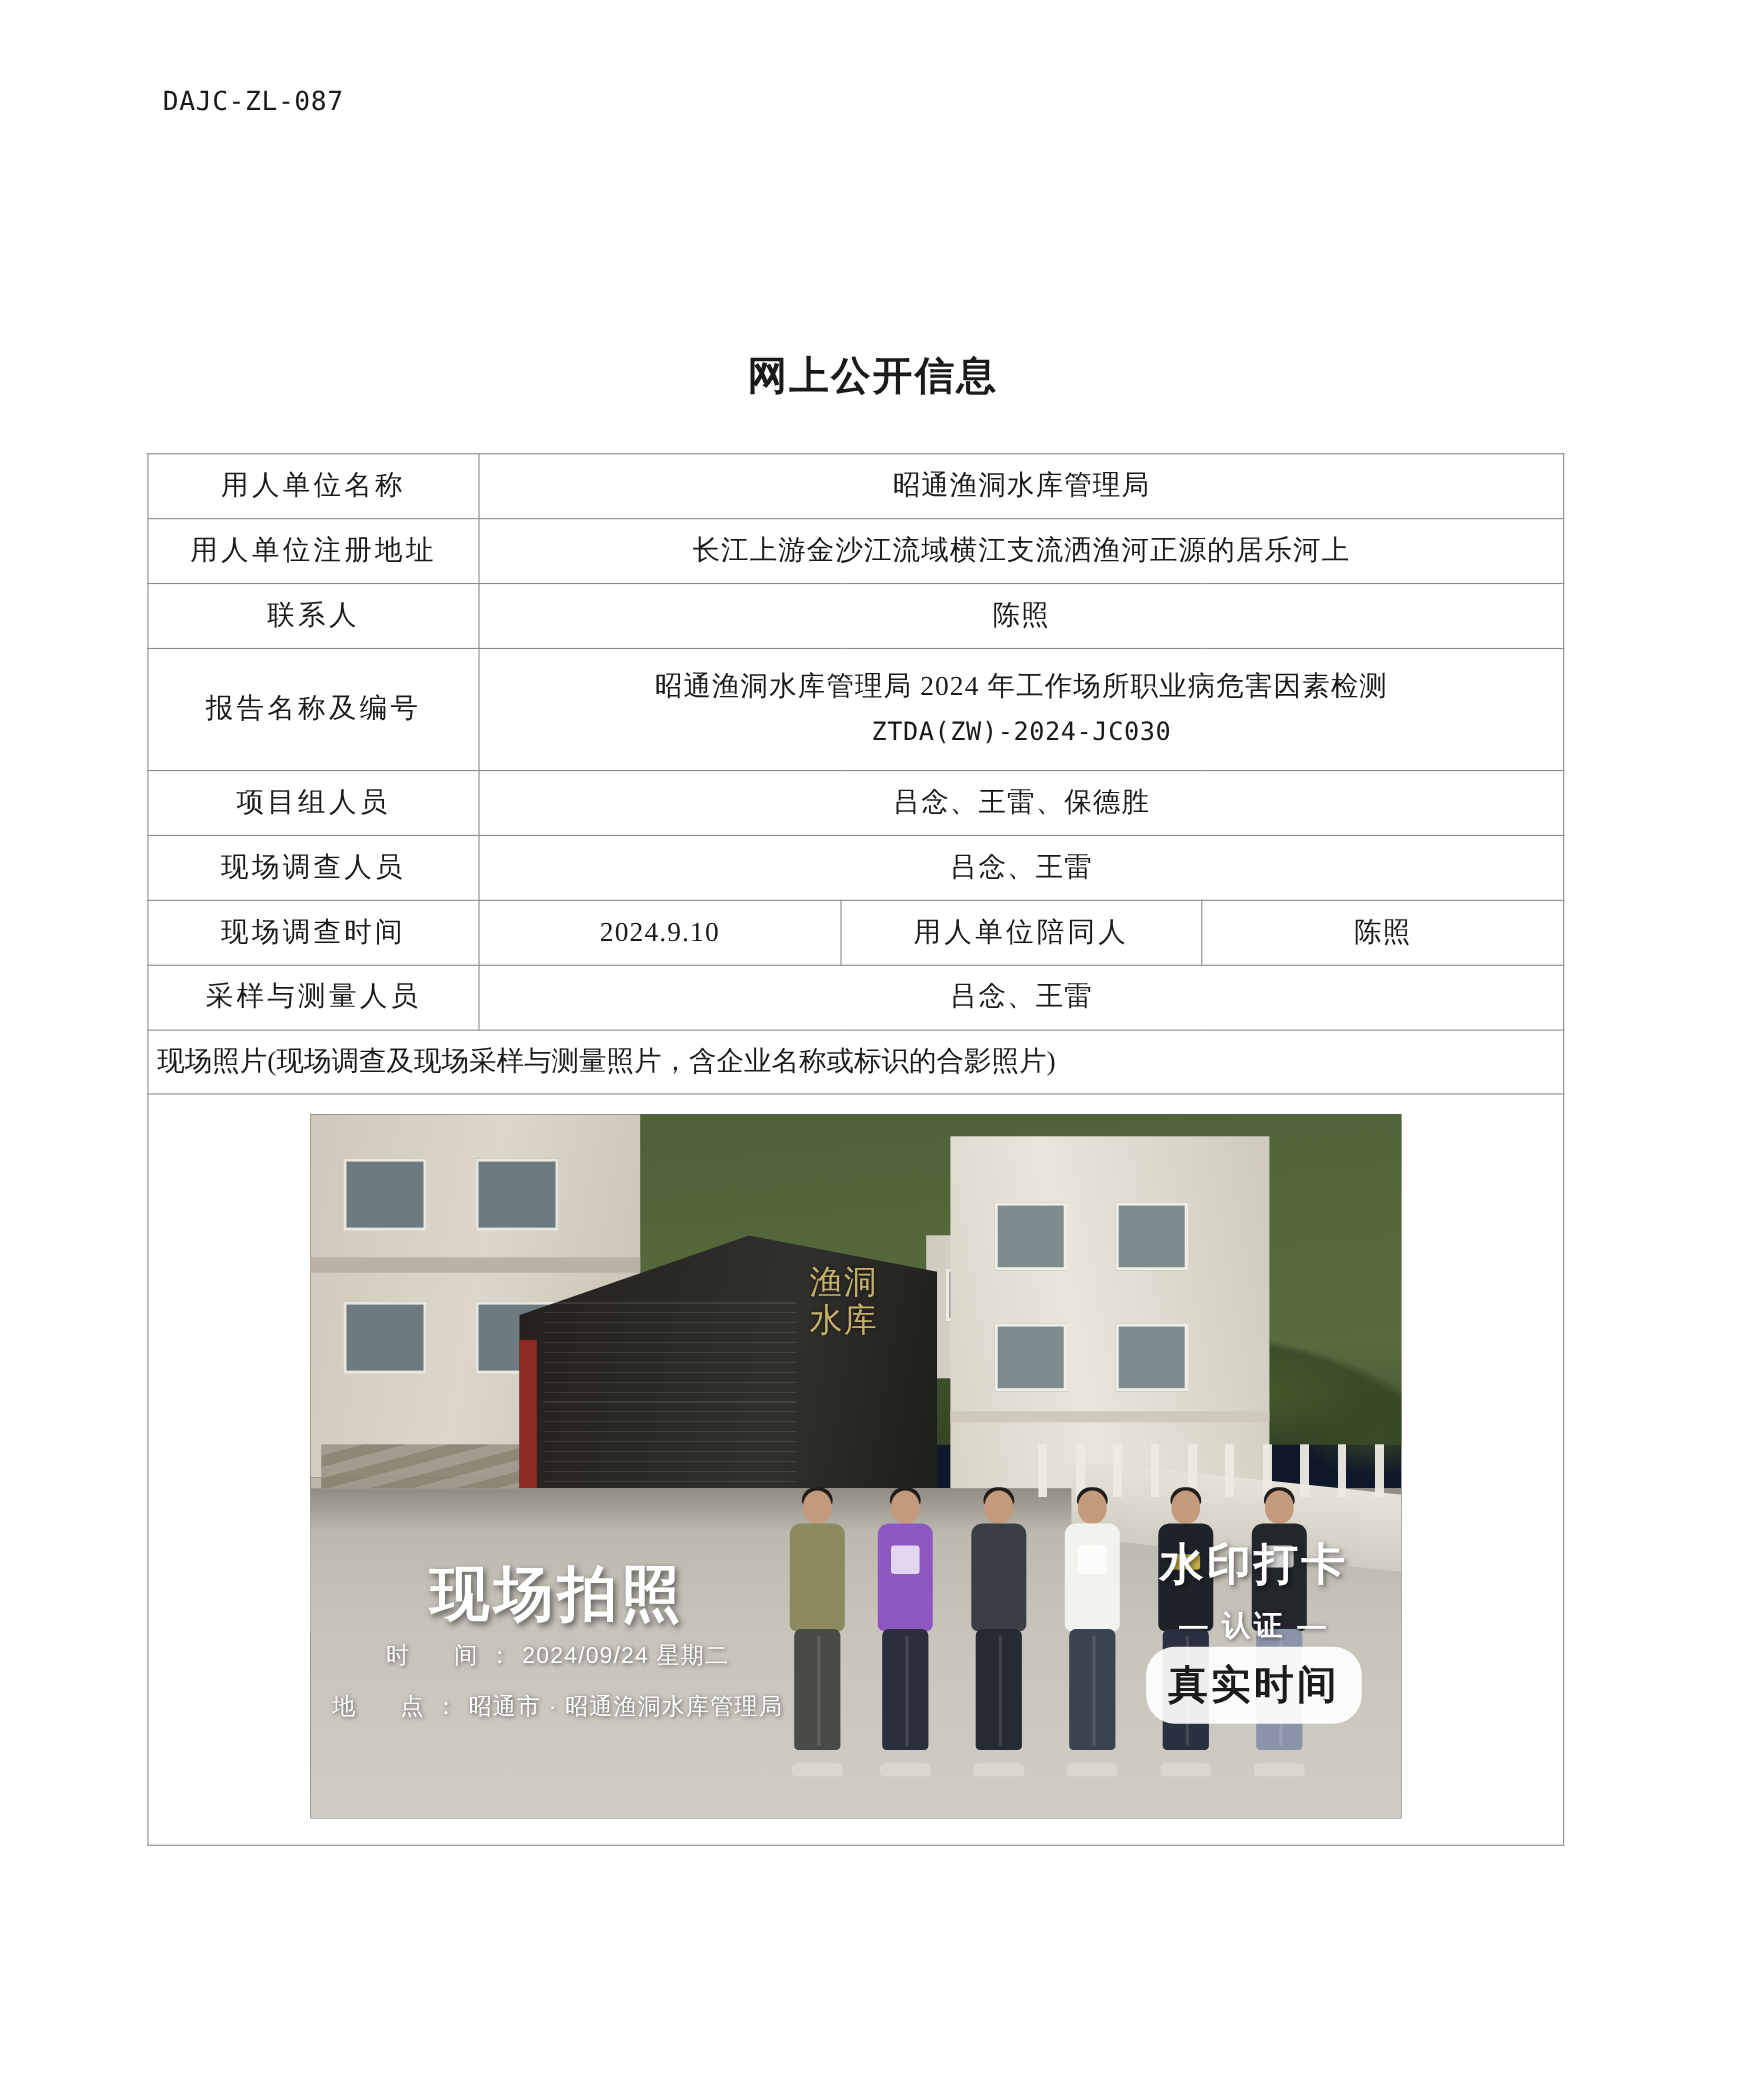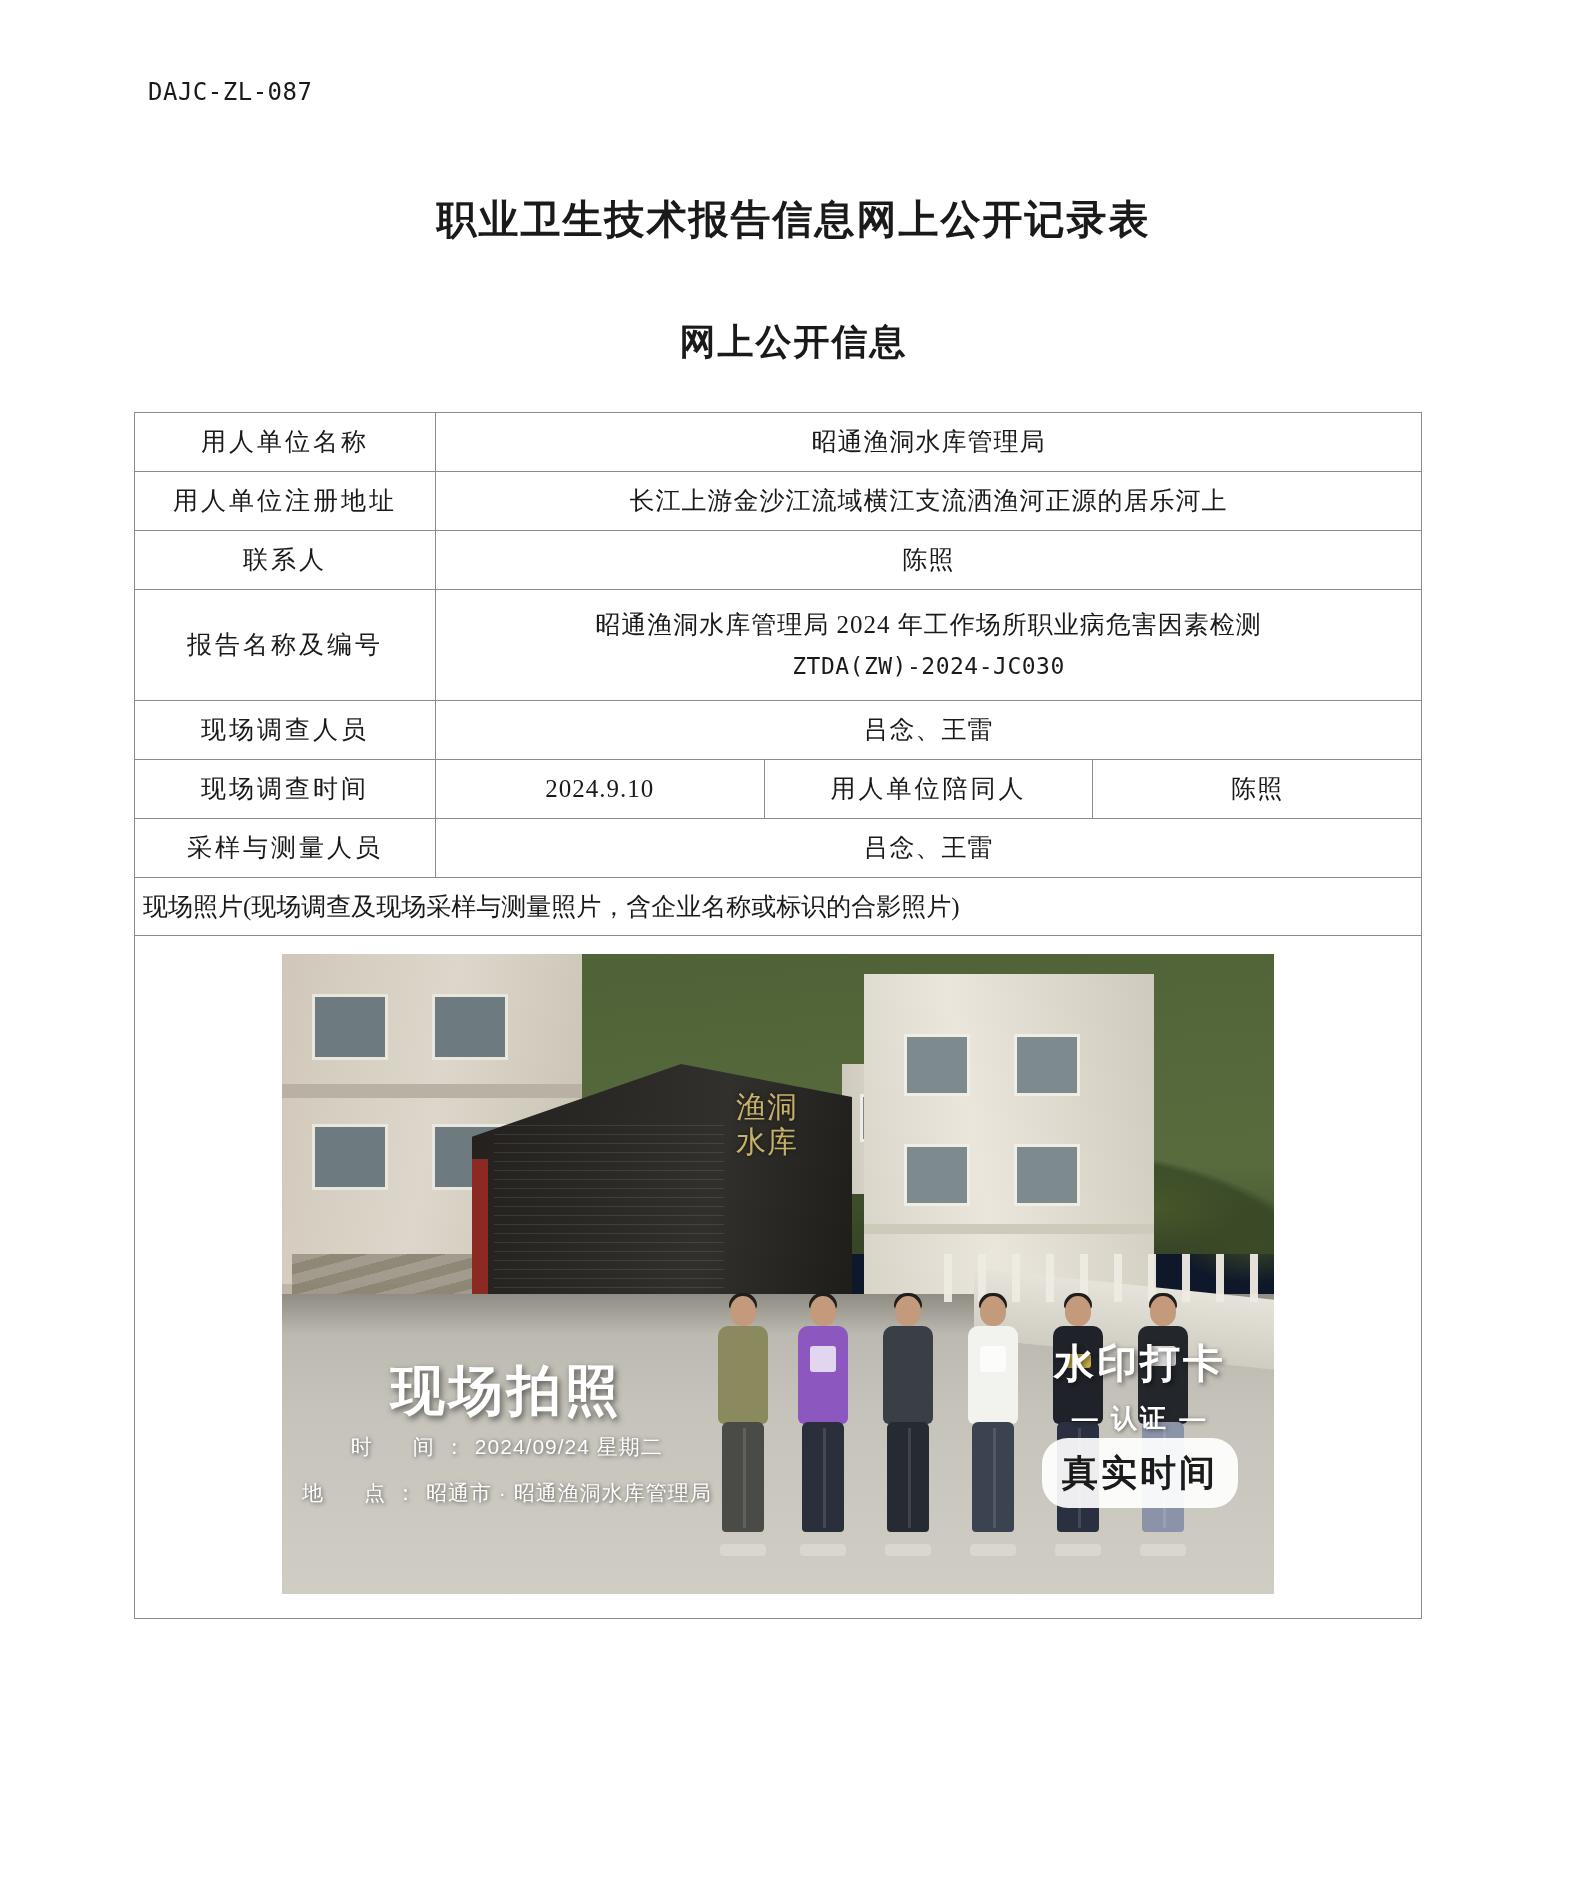--- a/index.html
+++ b/index.html
@@ -445,21 +445,20 @@
     letter-spacing: 3px;
   }
 </style>
 </head>
 <body>
 
 <div class="page">
 
   <div class="doc-code">DAJC-ZL-087</div>
 
-  <div class="title-main">职业卫生技术报告信息网上公开记录表</div>
   <div class="title-sub">网上公开信息</div>
 
   <div class="table-wrap">
     <table class="info">
       <tbody>
           <tr>
         <td class="label">用人单位名称</td>
         <td class="value" colspan="3">昭通渔洞水库管理局</td>
       </tr>
       <tr>
@@ -471,20 +470,24 @@
         <td class="value" colspan="3">陈照</td>
       </tr>
       <tr>
         <td class="label">报告名称及编号</td>
         <td class="value" colspan="3">
           <div class="two-line">
             <div>昭通渔洞水库管理局 2024 年工作场所职业病危害因素检测</div>
             <div class="mono">ZTDA(ZW)-2024-JC030</div>
           </div>
         </td>
+      </tr>
+      <tr>
+        <td class="label">项目组人员</td>
+        <td class="value" colspan="3">吕念、王雷、保德胜</td>
       </tr>
       <tr>
         <td class="label">现场调查人员</td>
         <td class="value" colspan="3">吕念、王雷</td>
       </tr>
       <tr>
         <td class="label">现场调查时间</td>
         <td class="value num" style="width:320px">2024.9.10</td>
         <td class="label" style="width:320px">用人单位陪同人</td>
         <td class="value">陈照</td>

